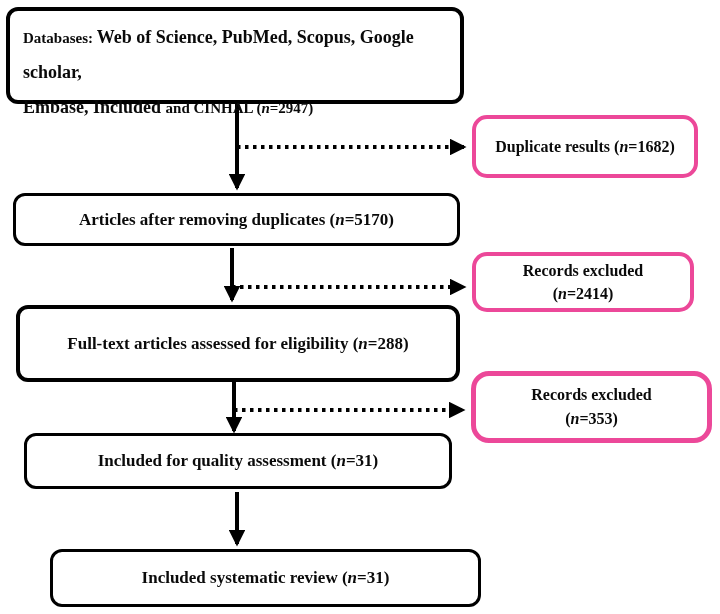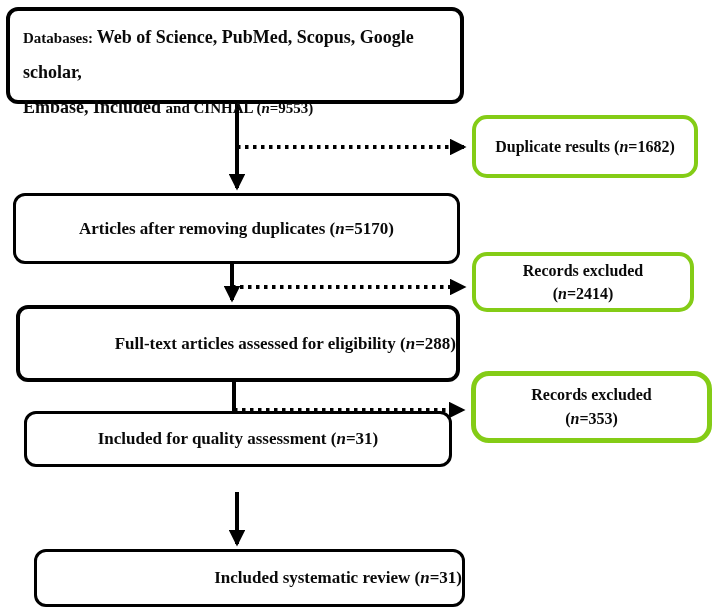--- a/index.html
+++ b/index.html
@@ -13,39 +13,39 @@
   }
   .box{
     position:absolute;
     box-sizing:border-box;
     background:#ffffff;
     border:3px solid #000000;
     font-weight:bold;
     font-size:17px;
   }
   .rect{border-radius:12px;}
-  .round{border:4px solid #84cc16;border-radius:15px;}
+  .round{border:4px solid #ec4899;border-radius:15px;}
   .center{
     display:flex;
     flex-direction:column;
     align-items:center;
     justify-content:center;
     text-align:center;
   }
   .it{font-style:italic;}
   .sm{font-size:15px;}
   .lg{font-size:18px;}
 
   
   #bx-databases{left:6px;top:7px;width:458px;height:97px;border-width:4px;
                 padding:9px 13px;line-height:34px;text-align:left;}
-  #bx-after-duplicates{left:13px;top:193px;width:447px;height:71px;text-align:right;}
-  #bx-fulltext{left:16px;top:305px;width:444px;height:77px;border-width:4px;align-items:flex-end;}
-  #bx-quality{left:24px;top:411px;width:428px;height:56px;}
-  #bx-review{left:34px;top:549px;width:431px;height:58px;align-items:flex-end;}
+  #bx-after-duplicates{left:13px;top:193px;width:447px;height:53px;text-align:right;}
+  #bx-fulltext{left:16px;top:305px;width:444px;height:77px;border-width:4px;}
+  #bx-quality{left:24px;top:433px;width:428px;height:56px;}
+  #bx-review{left:50px;top:549px;width:431px;height:58px;}
 
   #bx-duplicate-results{left:472px;top:115px;width:226px;height:63px;font-size:16px;}
   #bx-records-excluded-1{left:472px;top:252px;width:222px;height:60px;font-size:16px;line-height:23px;}
   #bx-records-excluded-2{left:471px;top:371px;width:241px;height:72px;border-width:5px;border-radius:18px;font-size:16px;line-height:24px;}
 
   #arrow-layer{position:absolute;left:0;top:0;width:720px;height:614px;pointer-events:none;}
   #arrow-layer line{stroke:#000000;}
   .solid-arrow{stroke-width:4;}
   .dotted-arrow{stroke-width:4;stroke-dasharray:3.5 4.5;}
 </style>
@@ -64,21 +64,21 @@
     <line class="dotted-arrow" x1="237" y1="147" x2="464" y2="147" marker-end="url(#ah)"></line>
     <line class="solid-arrow" x1="232" y1="248" x2="232" y2="300" marker-end="url(#ah)"></line>
     <line class="dotted-arrow" x1="232" y1="287" x2="464" y2="287" marker-end="url(#ah)"></line>
     <line class="solid-arrow" x1="234" y1="382" x2="234" y2="431" marker-end="url(#ah)"></line>
     <line class="dotted-arrow" x1="234" y1="410" x2="463" y2="410" marker-end="url(#ah)"></line>
     <line class="solid-arrow" x1="237" y1="492" x2="237" y2="544" marker-end="url(#ah)"></line>
   </svg>
 
   <div class="box rect" id="bx-databases">
     <div><span class="sm">Databases: </span><span class="lg">Web of Science, PubMed, Scopus, Google scholar,</span></div>
-    <div><span class="lg">Embase, Included </span><span class="sm">and CINHAL (</span><span class="sm it">n</span><span class="sm">=9553)</span></div>
+    <div><span class="lg">Embase, Included </span><span class="sm">and CINHAL (</span><span class="sm it">n</span><span class="sm">=2947)</span></div>
   </div>
 
   <div class="box rect center" id="bx-after-duplicates">
     <div><span>Articles after removing duplicates (</span><span class="it">n</span><span>=5170)</span></div>
   </div>
 
   <div class="box rect center" id="bx-fulltext">
     <div><span>Full-text articles assessed for eligibility (</span><span class="it">n</span><span>=288)</span></div>
   </div>
 

